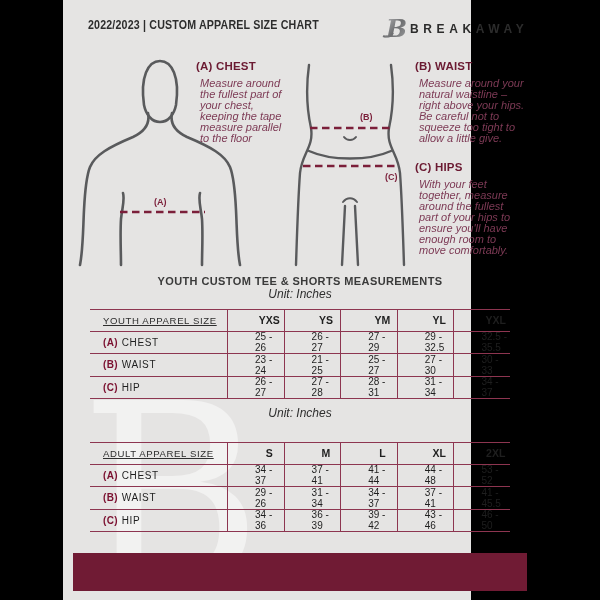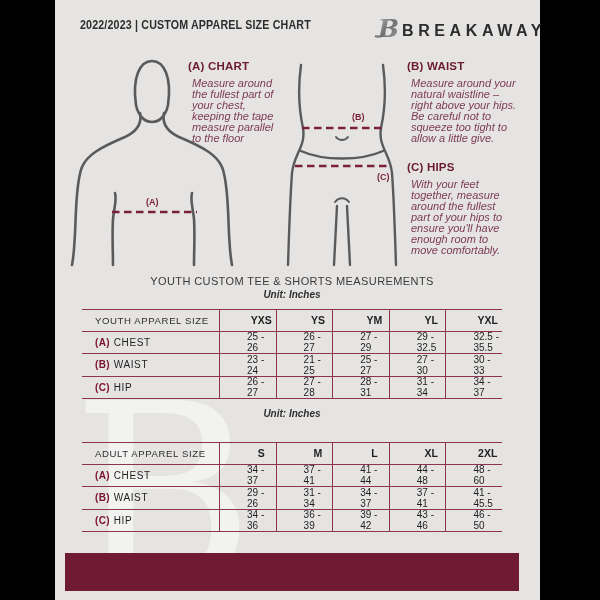--- a/index.html
+++ b/index.html
@@ -1,58 +1,58 @@
 <!DOCTYPE html>
 <html><head>
 <meta charset="utf-8">
 <style>
   html,body{margin:0;padding:0;background:#000;}
   #stage{position:relative;width:600px;height:600px;background:#000;overflow:hidden;
          font-family:"Liberation Sans",sans-serif;}
-  .page{position:absolute;left:55px;top:0;width:485px;height:600px;background:#e5e4e3;}
+  .page{position:absolute;left:63px;top:0;width:408px;height:600px;background:#e5e4e3;}
 
   
   .hdr-title{position:absolute;left:25px;top:17px;font-size:13px;font-weight:bold;
              color:#2d2d2d;letter-spacing:.2px;transform:scaleX(.82);transform-origin:left top;
              white-space:nowrap;}
   .logo{position:absolute;left:316px;top:12px;}
-  .brand{position:absolute;left:347px;top:22px;font-size:16px;font-weight:bold;
+  .brand{position:absolute;left:347px;top:22px;font-size:12px;font-weight:bold;
          letter-spacing:4.6px;color:#2c2c2c;}
 
   
   .fig-svg{position:absolute;left:0;top:55px;}
   .instr{position:absolute;}
   .instr h3{margin:0 0 6px 0;font-size:11.5px;font-weight:bold;color:#6b1a32;letter-spacing:.2px;}
   .instr p{margin:4px;font-size:11px;line-height:11px;font-style:italic;color:#7d3a55;}
   .col-a{left:133px;top:60px;width:100px;}
   .col-b{left:352px;top:60px;width:114px;}
   .col-c{left:352px;top:161px;width:114px;}
 
   
   .watermark{position:absolute;left:17px;top:398px;font-family:"DejaVu Serif",serif;
              font-size:248px;line-height:.78em;color:rgba(255,255,255,.5);
              pointer-events:none;user-select:none;}
 
   
   .tbl-head{position:absolute;left:0;width:474px;text-align:center;}
-  .tbl-head .t{font-size:11px;font-weight:normal;color:#3a3a3a;letter-spacing:.4px;line-height:14px;text-align:center;}
-  .tbl-head .u{font-size:10px;font-style:italic;color:#2f2f2f;line-height:13px;font-weight:bold;}
+  .tbl-head .t{font-size:11px;font-weight:bold;color:#3a3a3a;letter-spacing:.4px;line-height:14px;text-align:center;}
+  .tbl-head .u{font-size:12px;font-style:italic;color:#2f2f2f;line-height:13px;}
   .th-youth{top:274px;} .th-adult{top:407px;}
 
   
   .size-table{position:absolute;left:27px;width:420px;display:grid;
               grid-template-columns:137px repeat(5,1fr);grid-auto-rows:22.5px;}
   .t-youth{top:309px;} .t-adult{top:442px;}
   .cell{display:flex;align-items:center;justify-content:center;
         border-bottom:1px solid #8d3550;font-size:10px;color:#1f1f1f;}
   .cell:nth-child(-n+6){border-top:1px solid #8d3550;}
   .cell:not(:nth-child(6n+1)){border-left:1px solid #8d3550;padding-left:27px;}
   .label-col{justify-content:flex-start;padding-left:13px;}
   .cell.head{font-weight:bold;font-size:10.5px;}
-  .cell.head.label-col{font-weight:normal;font-size:9.6px;letter-spacing:.6px;color:#2e2e2e;}
+  .cell.head.label-col{font-weight:normal;font-size:9.6px;letter-spacing:.6px;color:#2e2e2e;text-decoration:underline;}
   .pfx{font-weight:bold;color:#7b1030;margin-right:4px;letter-spacing:.3px;}
   .rlabel{letter-spacing:.6px;}
 
   
   .footer-bar{position:absolute;left:10px;top:553px;width:454px;height:38px;background:#701b34;}
 </style>
 </head>
 <body>
 
 <div id="stage">
@@ -98,21 +98,21 @@
         <path d="M240 111 L335 111"></path>
       </g>
       <g font-family="Liberation Sans, sans-serif" font-size="9" font-weight="bold" fill="#7b1f3a">
         <text x="91" y="150">(A)</text>
         <text x="297" y="65">(B)</text>
         <text x="322" y="125">(C)</text>
       </g>
     </svg>
 
     <div class="instr col-a">
-      <h3>(A) CHART</h3>
+      <h3>(A) CHEST</h3>
       <p>Measure around the fullest part of your chest, keeping the tape measure parallel to the floor</p>
     </div>
     <div class="instr col-c">
       <h3>(C) HIPS</h3>
       <p>With your feet together, measure around the fullest part of your hips to ensure you'll have enough room to move comfortably.</p>
     </div>
     <div class="instr col-b">
       <h3>(B) WAIST</h3>
       <p>Measure around your natural waistline – right above your hips. Be careful not to squeeze too tight to allow a little give.</p>
     </div>
@@ -174,21 +174,21 @@
       <div class="cell head">2XL</div>
 
       <div class="cell label-col">
         <span class="pfx">(A)</span>
         <span class="rlabel">CHEST</span>
       </div>
       <div class="cell">34 - 37</div>
       <div class="cell">37 - 41</div>
       <div class="cell">41 - 44</div>
       <div class="cell">44 - 48</div>
-      <div class="cell">48 - 60</div>
+      <div class="cell">53 - 52</div>
 
       <div class="cell label-col">
         <span class="pfx">(B)</span>
         <span class="rlabel">WAIST</span>
       </div>
       <div class="cell">29 - 26</div>
       <div class="cell">31 - 34</div>
       <div class="cell">34 - 37</div>
       <div class="cell">37 - 41</div>
       <div class="cell">41 - 45.5</div>

